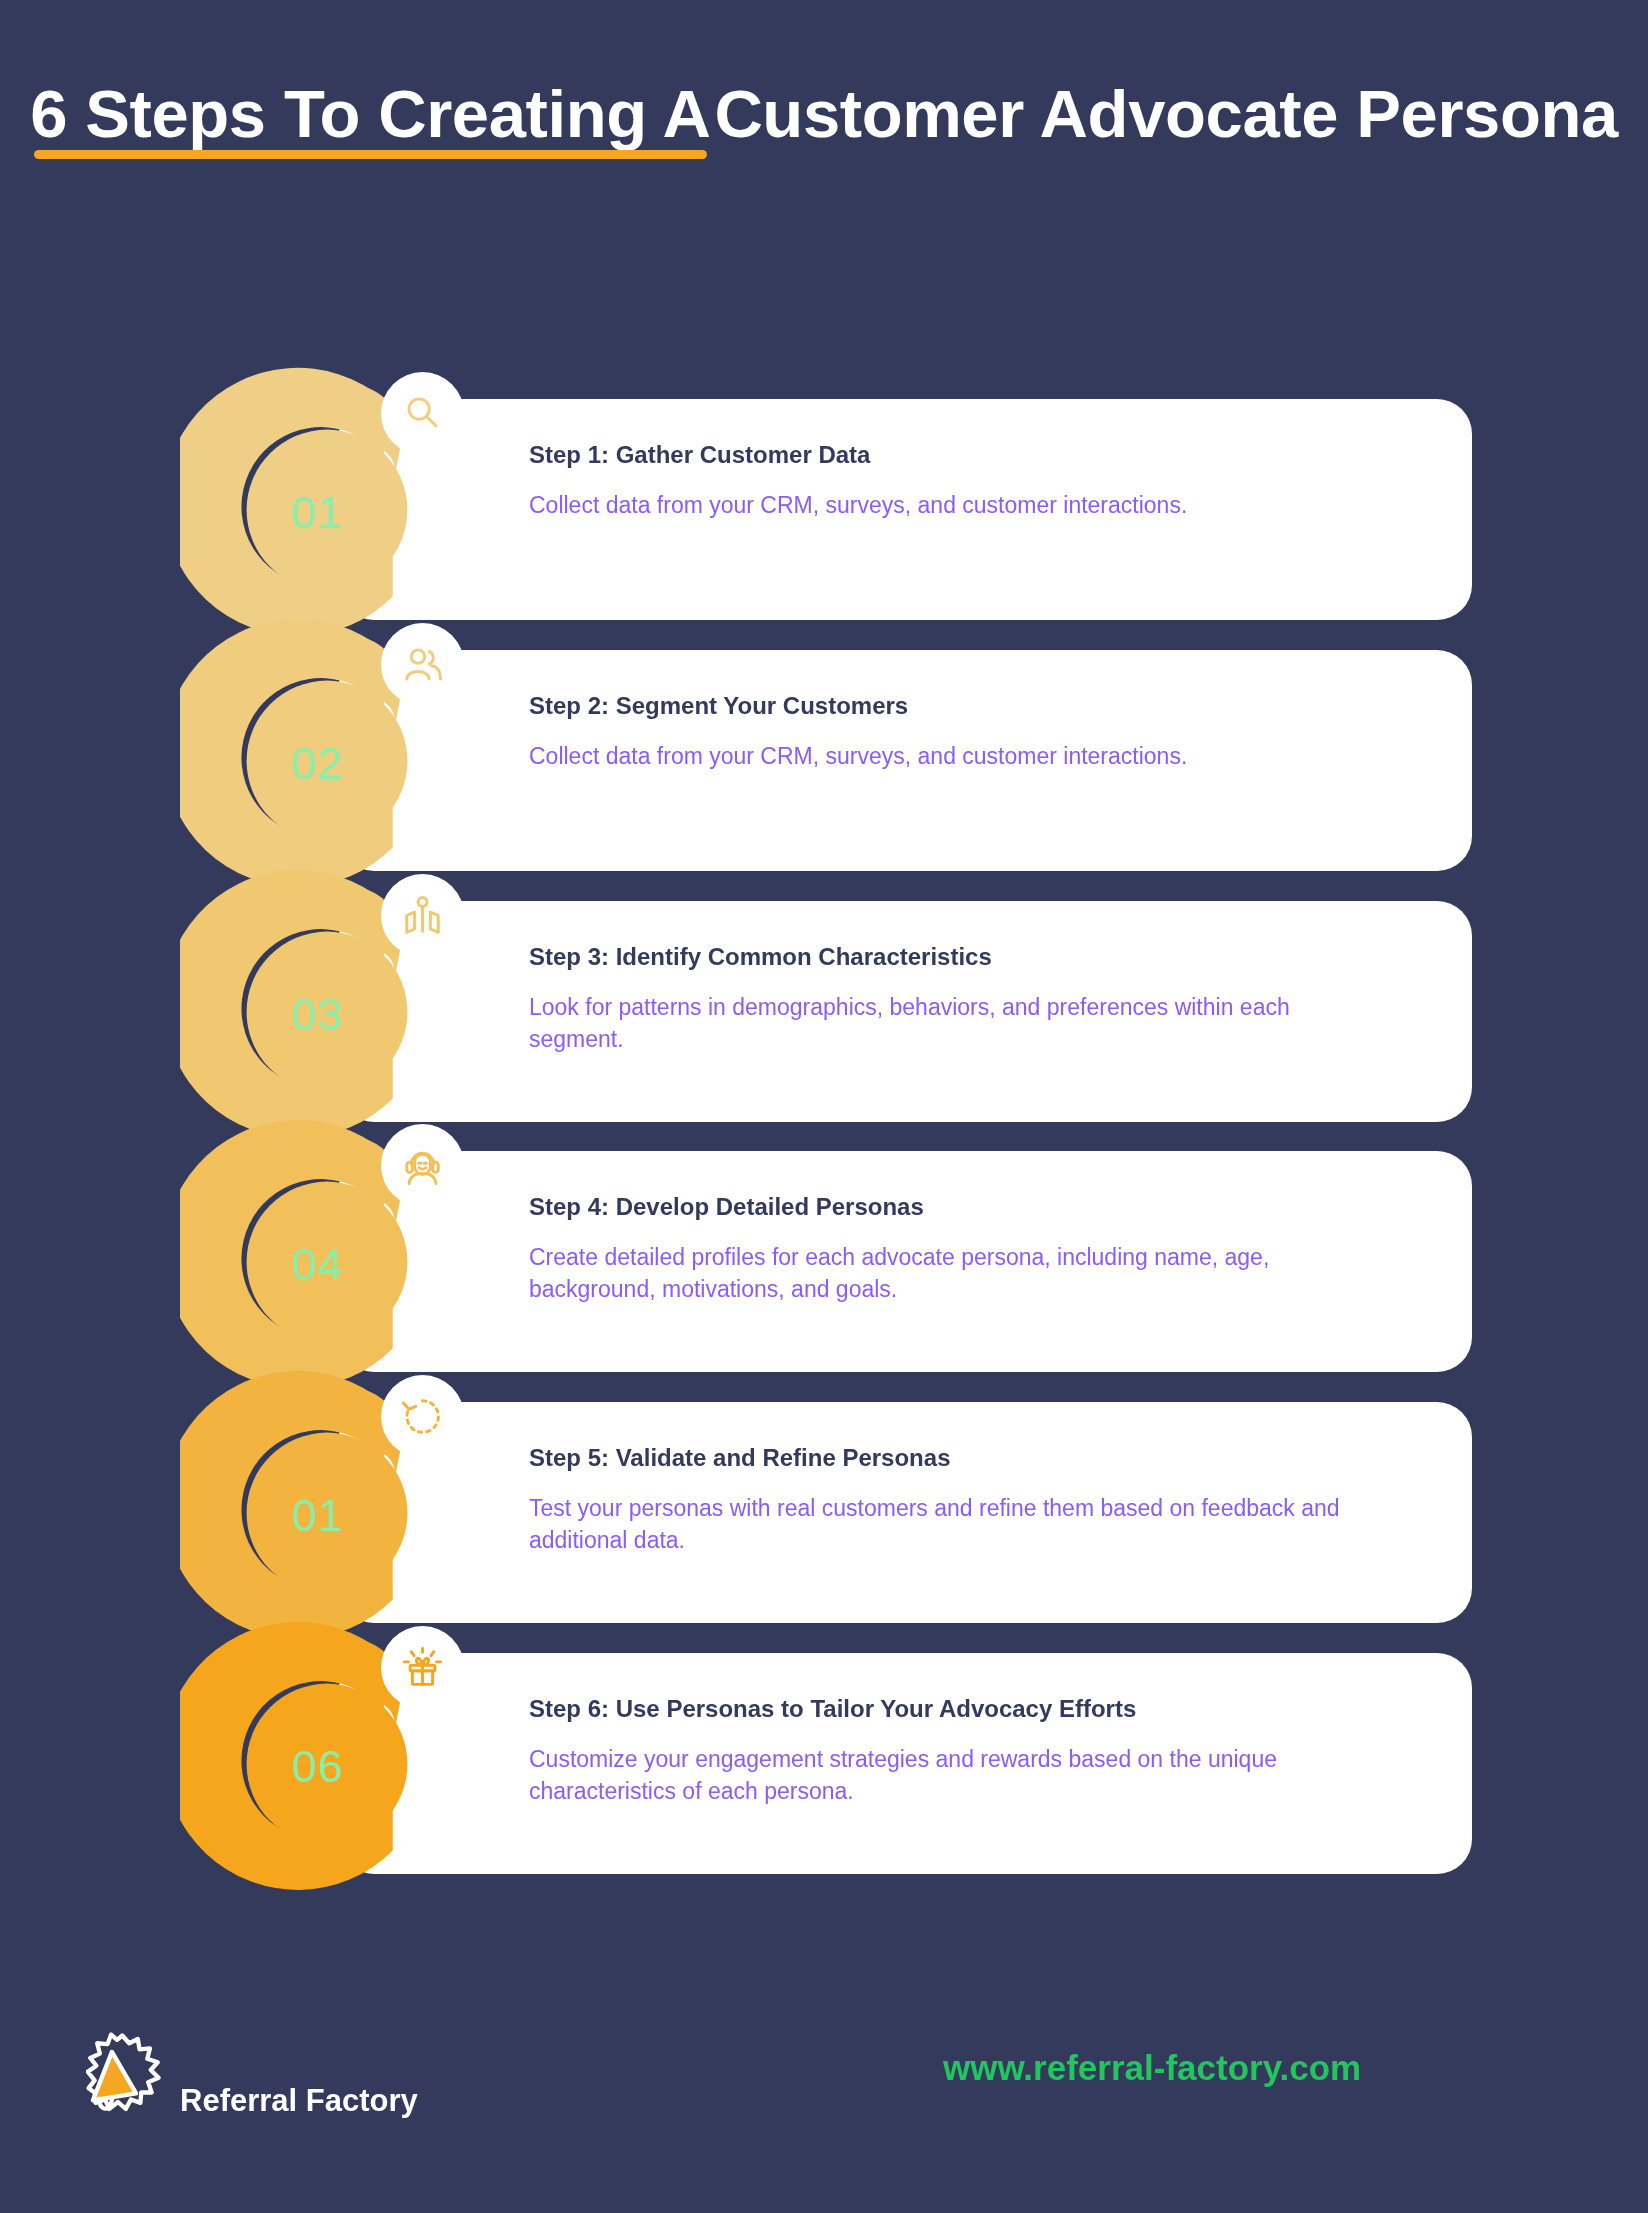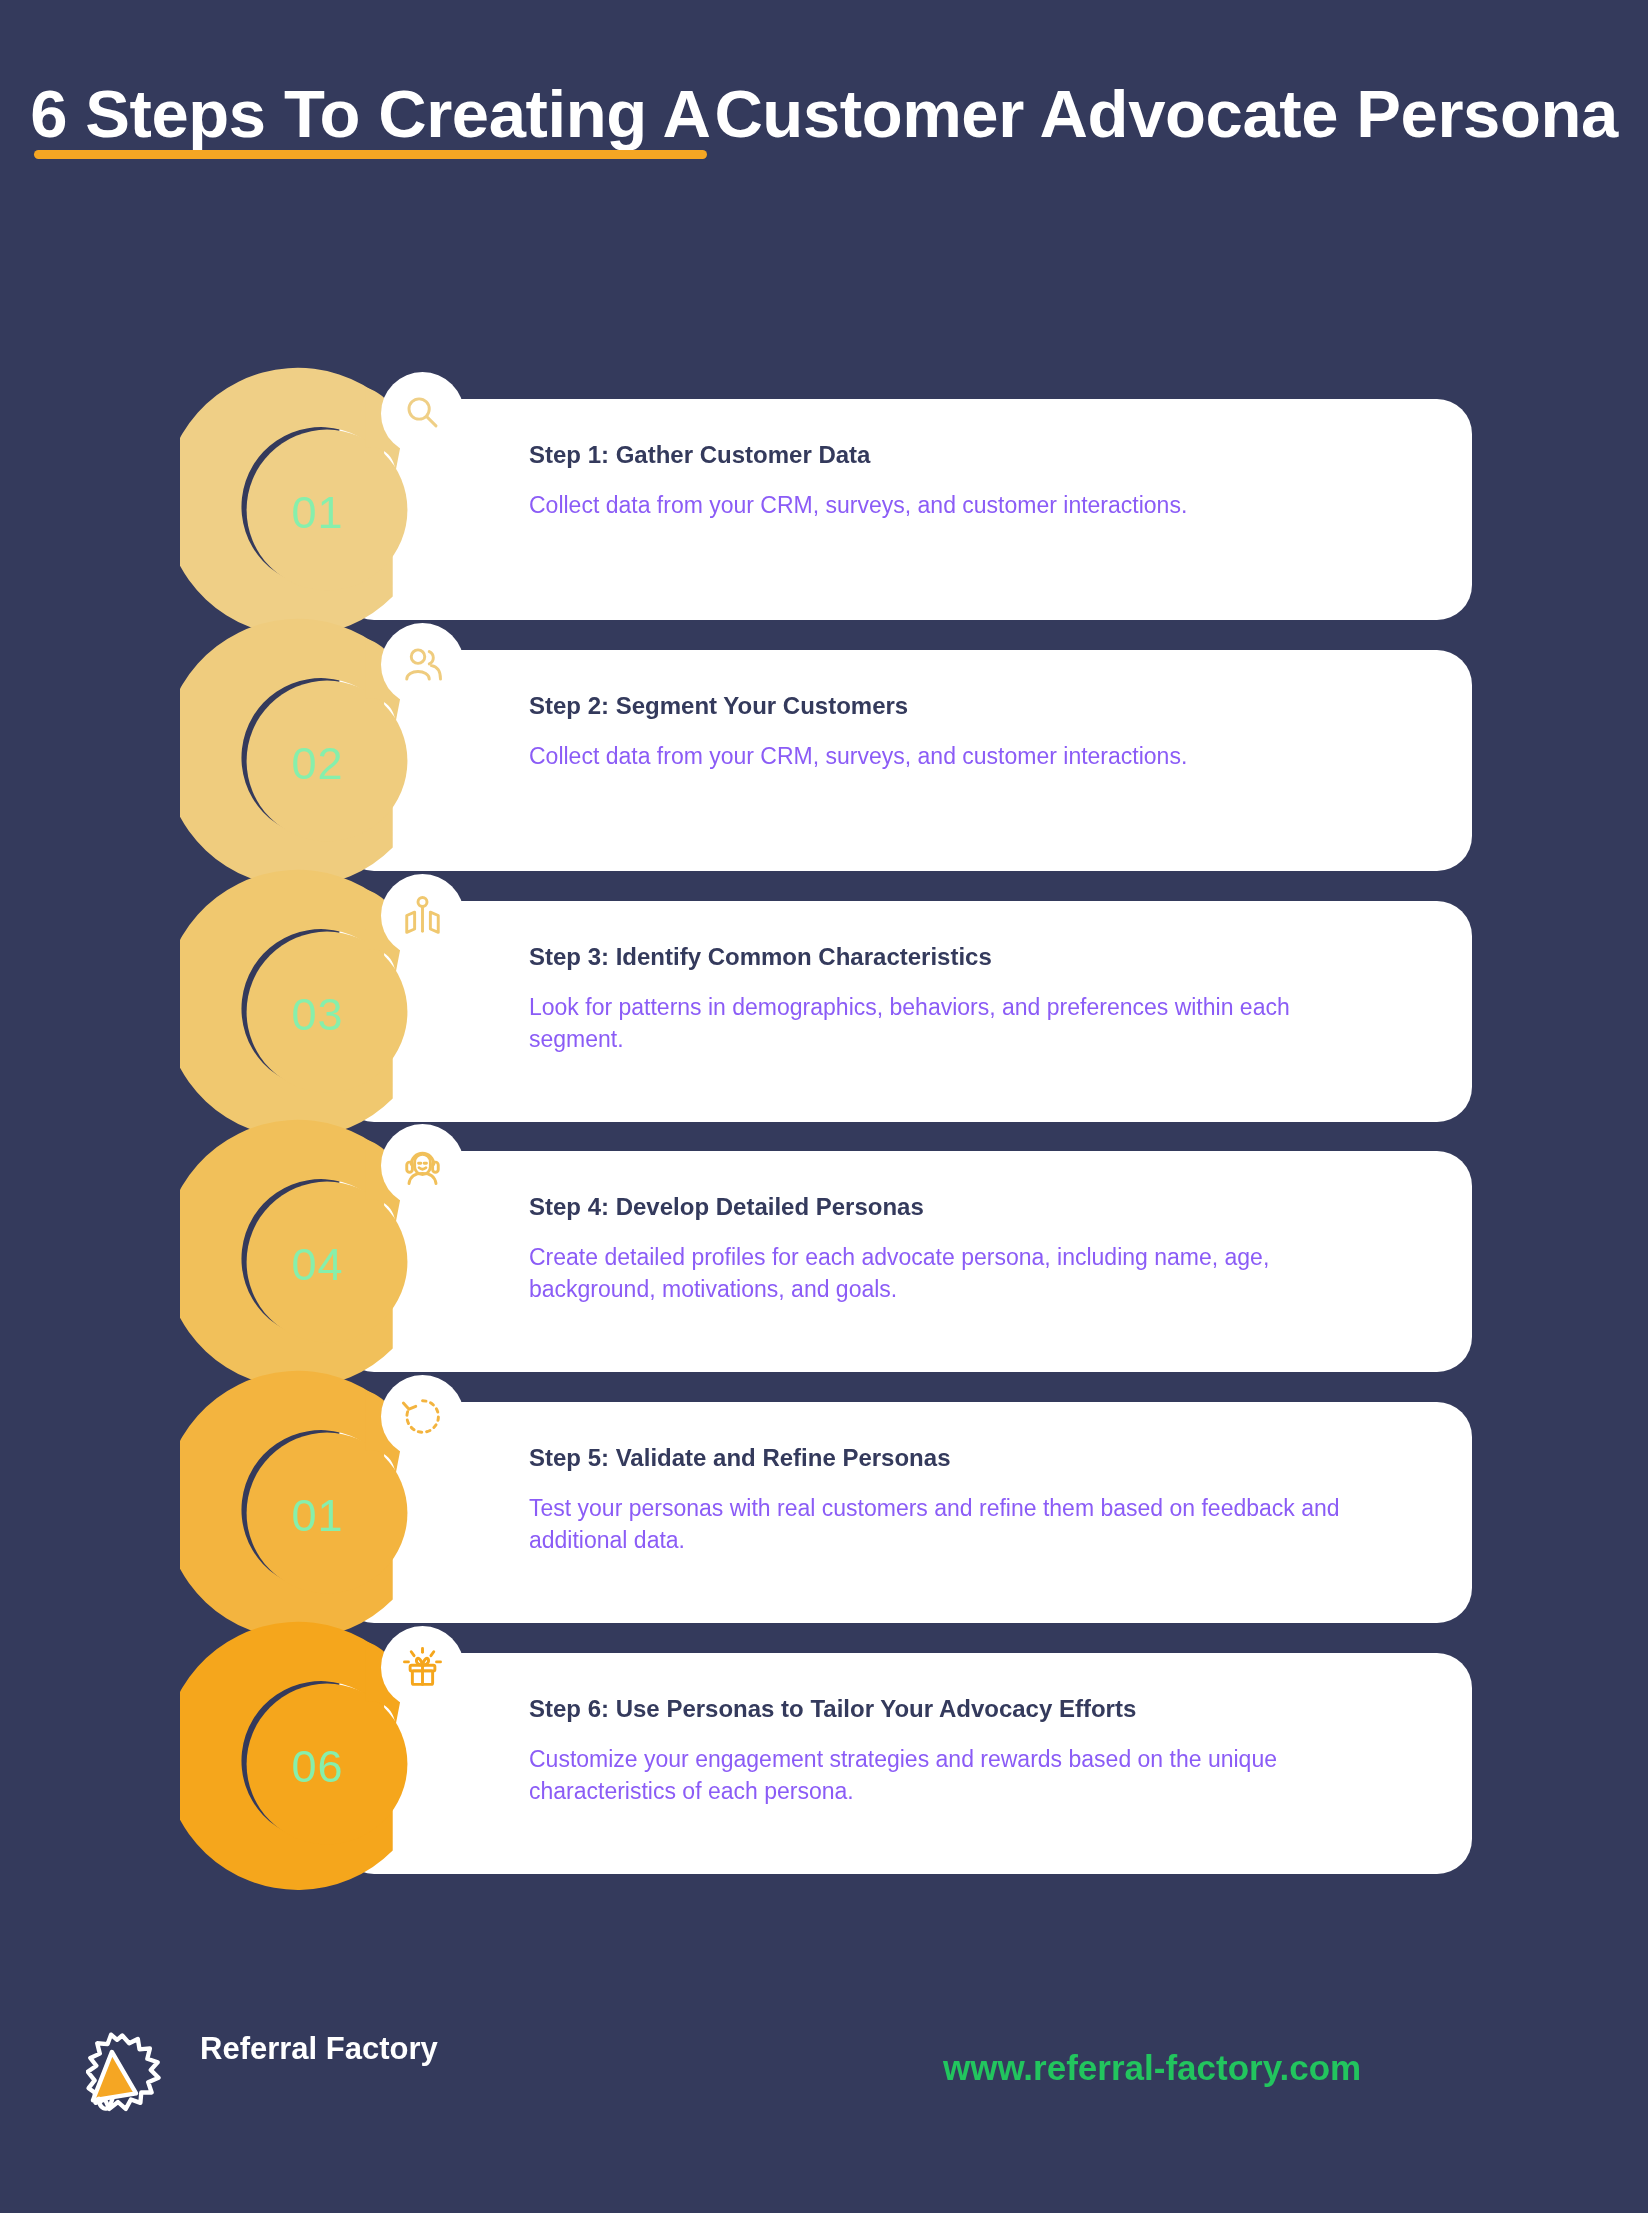--- a/index.html
+++ b/index.html
@@ -145,22 +145,22 @@
     left: 0;
     top: 2015px;
     width: 1648px;
     height: 156px;
   }
   .brand {
     position: absolute;
     left: 86px;
     top: 15.6px;
     display: flex;
-    align-items: flex-start;
-    gap: 38px;
+    align-items: flex-end;
+    gap: 18px;
   }
   .brand-name {
     color: #ffffff;
     font-size: 31px;
     font-weight: bold;
     letter-spacing: 0px;
   }
   .site-url {
     position: absolute;
     left: 943px;

